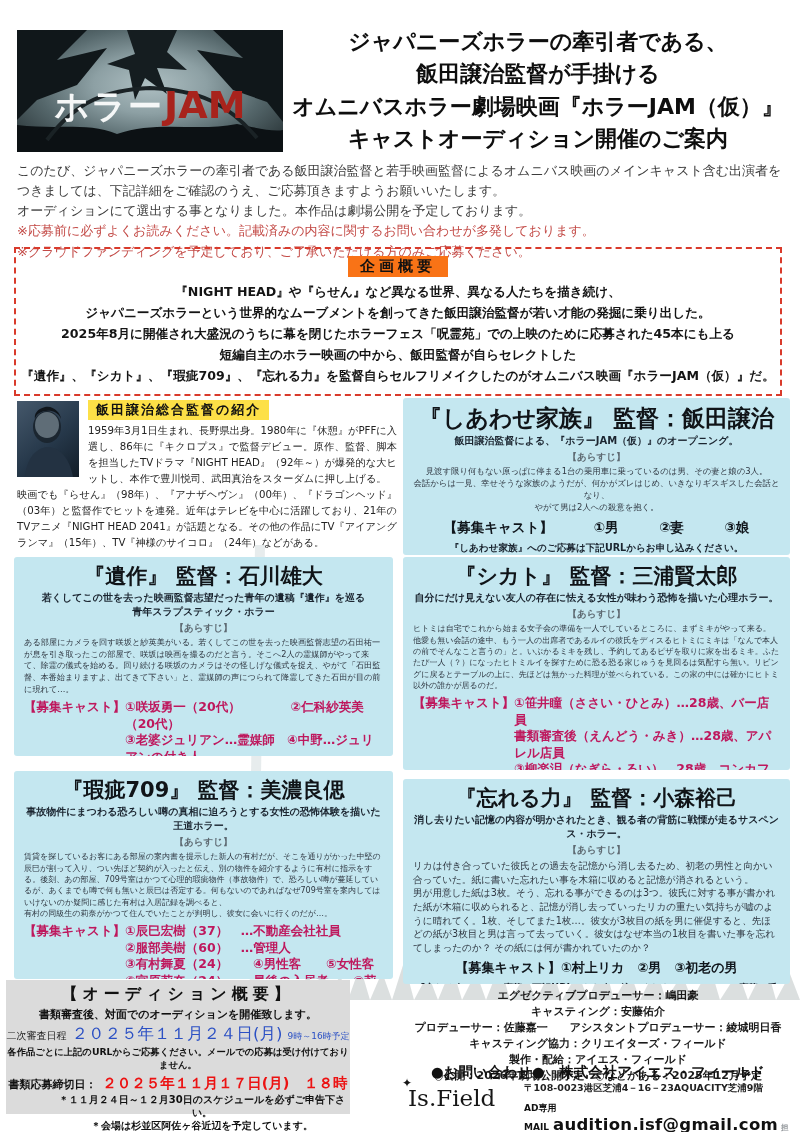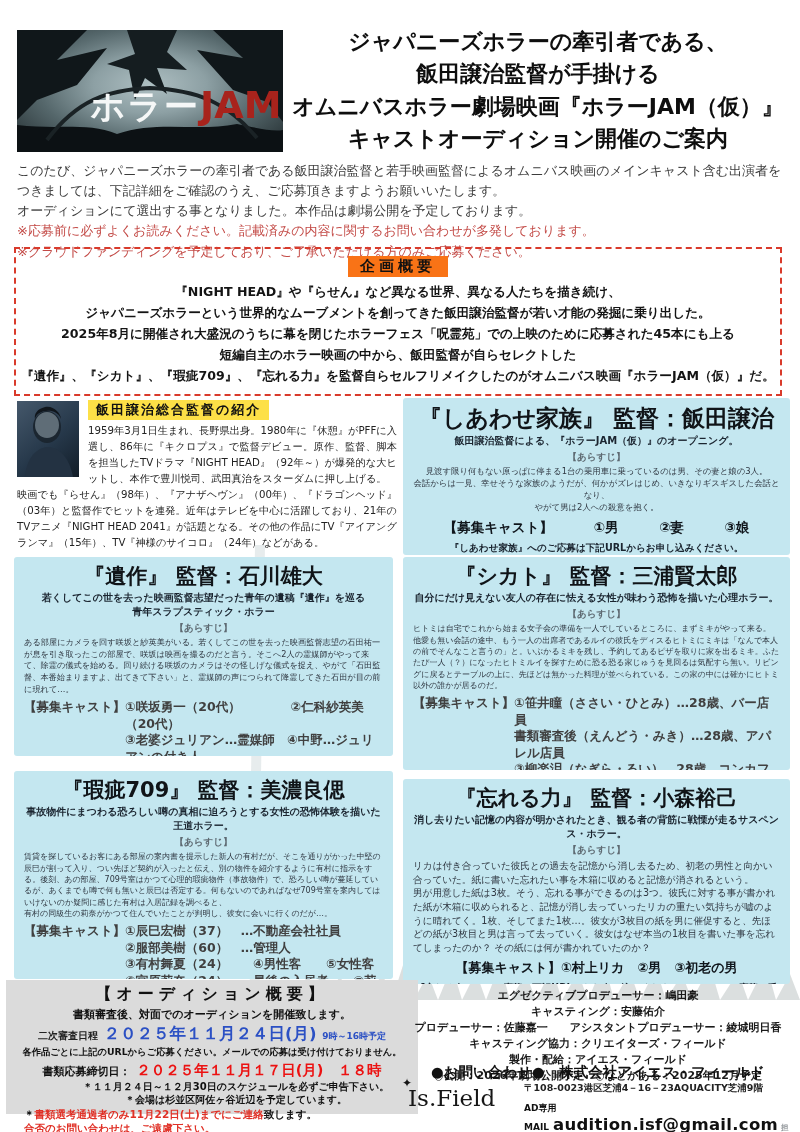--- a/index.html
+++ b/index.html
@@ -5,21 +5,21 @@
   html,body{margin:0;padding:0;}
   body{font-family:"DejaVu Sans","Liberation Sans",sans-serif;background:#ffffff;}
   .page{position:relative;width:800px;height:1132px;margin:0 auto;background:#ffffff;overflow:hidden;}
   .pre{white-space:pre-line;}
 
   
   .hero{position:absolute;left:17px;top:30px;width:266px;height:122px;overflow:hidden;
         background:radial-gradient(ellipse at 50% 45%, #aebfc2 0%, #8da0a4 30%, #55676b 60%, #1d2629 100%);}
   .hero svg{position:absolute;left:0;top:0;width:100%;height:100%;}
   .hero-title{position:absolute;left:0;top:56px;width:100%;text-align:center;font-weight:800;
-              letter-spacing:2px;line-height:1;margin-left:36px;}
+              letter-spacing:2px;line-height:1;}
   .hero-title .w{color:#f5f7f7;font-size:34px;}
   .hero-title .r{color:#a8231c;font-size:38px;letter-spacing:0;}
   .head-title{position:absolute;left:288px;top:26px;width:500px;text-align:center;color:#0e0e0e;
               font-weight:800;font-size:22px;line-height:1.47;}
 
   
   .intro{position:absolute;left:17px;top:161px;width:772px;font-size:13px;line-height:1.55;color:#3c3c3c;}
   .intro .note{color:#c34a46;}
 
   
@@ -40,38 +40,38 @@
 
   
   .film{position:absolute;background:#c4e7f0;border-radius:3px;text-align:center;
         padding:5px 10px;box-sizing:border-box;overflow:hidden;}
   .film-title{font-weight:800;color:#101418;font-size:21px;line-height:1.15;margin-top:2px;}
   .film-tag{font-weight:700;font-size:10px;color:#1b2530;margin-top:3px;line-height:1.4;}
   .syn-label{font-size:9.5px;color:#5e6a72;font-weight:700;margin-top:3px;}
   .syn{font-size:8.2px;color:#2e3640;line-height:1.42;margin-top:2px;}
   .syn.left{text-align:left;}
   .cast-row{font-weight:800;font-size:13.5px;color:#10161c;margin-top:5px;}
-  .cast-flex{display:flex;text-align:left;font-weight:800;color:#404040;margin-top:4px;}
+  .cast-flex{display:flex;text-align:left;font-weight:800;color:#be185d;margin-top:4px;}
   .cast-flex .lbl{flex:0 0 auto;font-size:12.5px;}
   .cast-flex .lines{font-size:12.5px;line-height:1.32;}
   .apply{font-weight:700;font-size:9.6px;color:#1b2530;margin-top:4px;line-height:1.4;}
   .f-fam{left:403px;top:398px;width:387px;height:157px;}
   .f-fam .film-title{font-size:23px;}
   .f-isaku{left:14px;top:557px;width:379px;height:199px;}
   .f-shikato{left:403px;top:557px;width:387px;height:213px;}
   .f-kashi{left:14px;top:771px;width:379px;height:208px;}
   .f-wasure{left:403px;top:771px;width:387px;height:205px;margin-top:8px;}
   .f-wasure .syn{font-size:9.6px;text-align:left;}
 
   
-  .audition{position:absolute;left:6px;top:980px;width:412px;height:134px;background:#dbdbdb;
+  .audition{position:absolute;left:6px;top:980px;width:344px;height:134px;background:#dbdbdb;
             text-align:center;padding-top:4px;box-sizing:border-box;color:#111;}
   .aud-head{font-weight:800;font-size:16px;letter-spacing:5px;}
   .aud-line1{font-weight:800;font-size:11px;margin-top:2px;}
-  .aud-date-row{margin-top:1px;font-weight:700;}
+  .aud-date-row{margin-top:1px;font-weight:400;}
   .aud-date-row .lbl{font-size:10px;color:#222;}
   .aud-date-row .date{font-size:16.5px;color:#2b50c4;}
   .aud-date-row .time{font-size:9px;color:#2b50c4;}
   .aud-url{font-weight:700;font-size:9.3px;margin-top:1px;}
   .aud-deadline{font-weight:800;margin-top:1px;}
   .aud-deadline .lbl{font-size:11px;}
   .aud-deadline .val{font-size:14.5px;color:#ec1212;}
   .aud-note{font-weight:700;font-size:10px;line-height:1.32;padding-left:48px;}
   .aud-pass{text-align:left;padding-left:18px;font-weight:800;font-size:10.5px;line-height:1.3;margin-top:2px;}
   .aud-pass .red{color:#e03127;}

